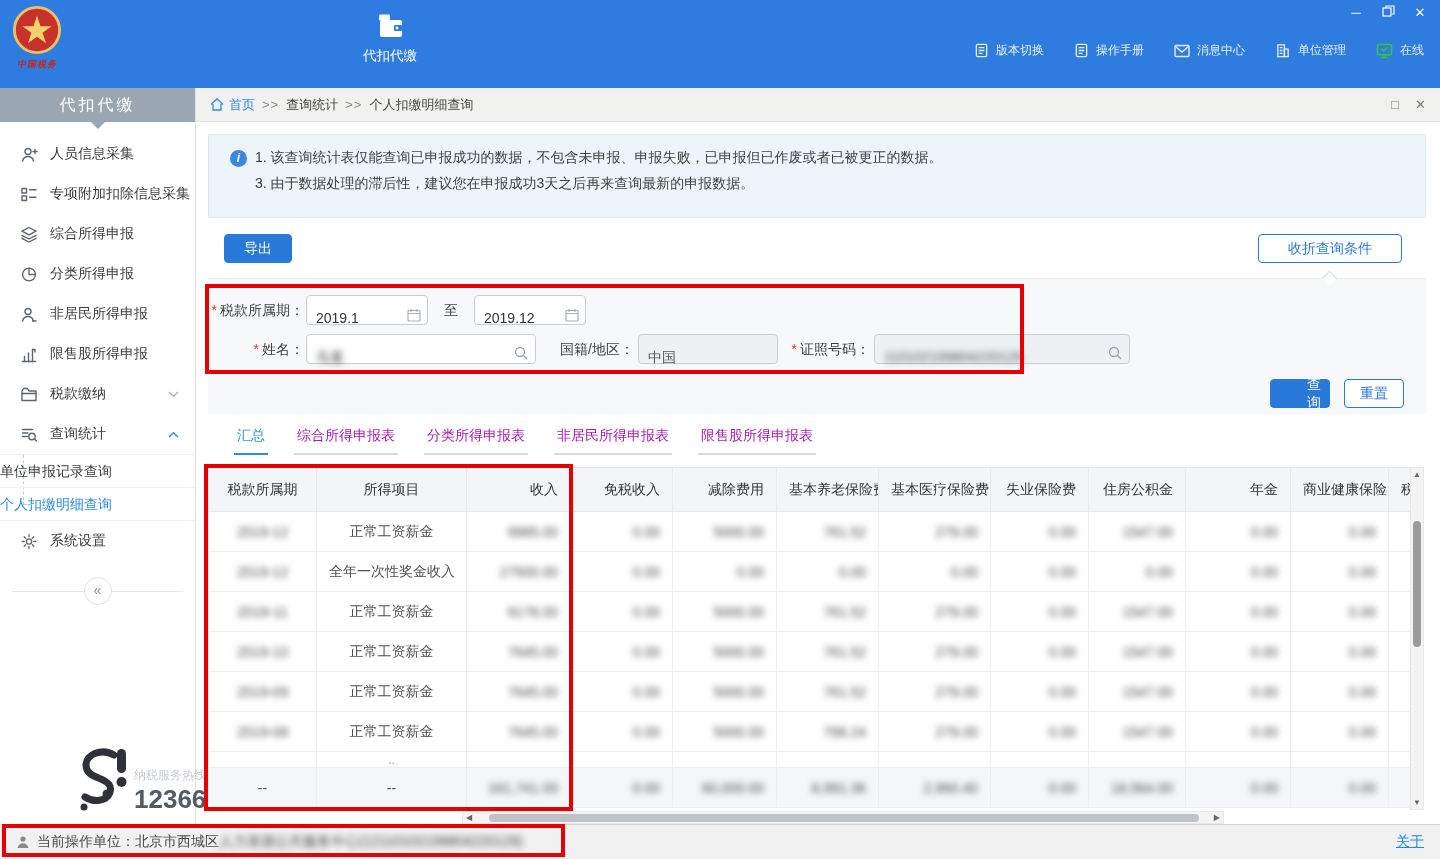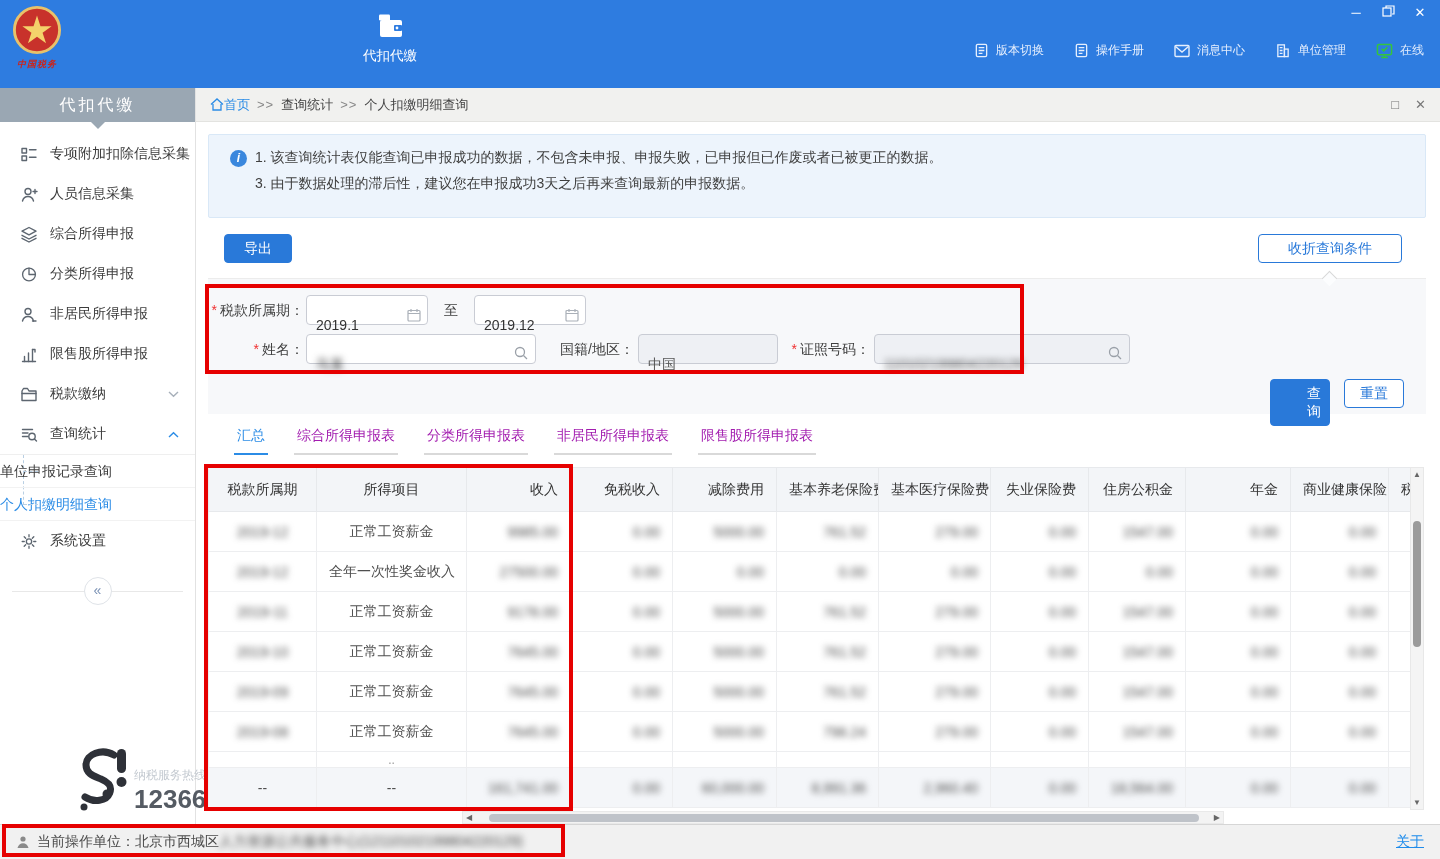--- a/index.html
+++ b/index.html
@@ -41,21 +41,21 @@
       border-radius:50%; background:#fff; color:#7a91b4; text-align:center; line-height:25px; font-size:14px; cursor:pointer; }
   .hotline { position:absolute; left:0; bottom:10px; width:196px; display:flex; align-items:center; padding-left:74px; }
   .hotline-logo { position:absolute; left:76px; bottom:0px; }
   .hotline-texts { padding-left:60px; }
   .hotline-caption { color:#c3c9d0; font-size:12px; }
   .hotline-number { color:#555b63; font-size:26px; font-weight:bold; line-height:30px; }
 
   
   .main { position:absolute; left:196px; top:88px; width:1244px; height:736px; background:#fff; }
   .crumb-bar { height:34px; background:#f1f1ef; border-bottom:1px solid #e3e3e0; display:flex; align-items:center; padding:0 14px; color:#555; font-size:13px; }
-  .crumb-home { display:flex; align-items:center; color:#2b8ce6; cursor:pointer; }
+  .crumb-home { display:flex; align-items:center; gap:5px; color:#2b8ce6; cursor:pointer; }
   .crumb-sep { color:#888; margin:0 7px; letter-spacing:1px; }
   .crumb-item { color:#444; }
   .panel-controls { margin-left:auto; display:flex; gap:16px; align-items:center; color:#777; font-size:13px; }
   .panel-btn { cursor:pointer; display:flex; align-items:center; }
 
   .notice { position:absolute; left:12px; top:46px; width:1218px; height:84px; background:#edf4fc; border:1px solid #d9e8f7;
       border-radius:2px; padding:9px 16px 0 46px; line-height:26px; color:#3f3f3f; font-size:14px; }
   .notice-icon { position:absolute; left:21px; top:15px; width:17px; height:17px; border-radius:50%; background:#3a87dd; color:#fff;
       font-size:12px; font-style:italic; font-weight:bold; text-align:center; line-height:17px; }
 
@@ -64,25 +64,25 @@
   .btn-outline { background:#fff; color:#2979d9; border:1px solid #2979d9; }
   .export-btn { position:absolute; left:28px; top:146px; width:68px; height:29px;text-align:center; }
   .toggle-btn { position:absolute; left:1062px; top:146px; width:144px; height:29px; }
 
   .filter-panel { position:absolute; left:12px; top:190px; width:1218px; height:136px; background:#f7f8fa; border-top:1px solid #ececec; }
   .notch { position:absolute; left:1116px; top:-6px; width:11px; height:11px; background:#fcfdfe;
       border-left:1px solid #d8d8d8; border-top:1px solid #d8d8d8; transform:rotate(45deg); }
   .f-label { position:absolute; color:#3f3f3f; font-size:14px; line-height:30px; text-align:right; white-space:nowrap; }
   .req:before { content:'*'; color:#f03030; margin-right:3px; }
   .f-input { position:absolute; height:30px; background:#fff; border:1px solid #c9ccd4; border-radius:4px; font-size:14px;
-      color:#333; padding:15px 24px 0 9px; line-height:28px; cursor:text; }
+      color:#333; padding:8px 24px 0 9px; line-height:28px; cursor:text; }
   .f-input .fi-icon { position:absolute; right:6px; top:7px; }
   .f-input.disabled { background:#eef0f4; color:#555; }
   .f-word { position:absolute; line-height:30px; color:#3f3f3f; }
-  .search-btn { position:absolute; left:1062px; top:100px; width:60px; height:47px;padding-left:36px; }
+  .search-btn { position:absolute; left:1062px; top:100px; width:60px; height:29px;padding-left:36px; }
   .reset-btn { position:absolute; left:1136px; top:100px; width:60px; height:29px; }
 
   .tabs { position:absolute; left:38px; top:339px; display:flex; gap:26px; font-size:14px; }
   .tab { padding:0 3px 8px 3px; border-bottom:2px solid #d9d9d9; color:#a21caf; cursor:pointer; }
   .tab.active { color:#2b8ce6; border-bottom-color:#2b8ce6; }
 
   .table-wrap { position:absolute; left:12px; top:379px; }
   table { border-collapse:collapse; table-layout:fixed; width:1202px; font-size:14px; background:#fff; }
   th { background:#f3f5f8; height:44px; font-weight:normal; color:#333; border:1px solid #e7e9ec; padding:0 12px; white-space:nowrap; overflow:hidden; }
   td { height:40px; border:1px solid #edeef0; color:#4f4f4f; padding:0 12px; white-space:nowrap; overflow:hidden; }
@@ -192,36 +192,36 @@
     <span class="win-btn">✕</span>
   </div>
 </div>
 
 <div class="sidebar">
   <div class="sidebar-header">代扣代缴</div>
   <div class="menu" id="sidebar-menu">
       <div class="menu-item">
         <span class="mi-icon">
           <svg width="18" height="17" viewBox="0 0 18 17">
+            <circle cx="8" cy="5.5" r="3" fill="none" stroke="#5d6670" stroke-width="1.4" stroke-linecap="round" stroke-linejoin="round"></circle>
+            <path d="M2.5 15c.8-3 3-4.5 5.5-4.5s4.7 1.5 5.5 4.5" fill="none" stroke="#5d6670" stroke-width="1.4" stroke-linecap="round" stroke-linejoin="round"></path>
+            <path d="M13 5.5h4M15 3.5v4" fill="none" stroke="#5d6670" stroke-width="1.4" stroke-linecap="round" stroke-linejoin="round"></path>
+          </svg>
+        </span>
+                   <span class="mi-label">人员信息采集</span>
+      </div>
+      <div class="menu-item">
+        <span class="mi-icon">
+          <svg width="18" height="17" viewBox="0 0 18 17">
             <rect x="2" y="2.5" width="4.5" height="4.5" fill="none" stroke="#5d6670" stroke-width="1.4" stroke-linecap="round" stroke-linejoin="round"></rect>
             <rect x="2" y="10" width="4.5" height="4.5" fill="none" stroke="#5d6670" stroke-width="1.4" stroke-linecap="round" stroke-linejoin="round"></rect>
             <path d="M9.5 3.8h6.5M9.5 11.3h6.5" fill="none" stroke="#5d6670" stroke-width="1.4" stroke-linecap="round" stroke-linejoin="round"></path>
           </svg>
         </span>
                    <span class="mi-label">专项附加扣除信息采集</span>
-      </div>
-      <div class="menu-item">
-        <span class="mi-icon">
-          <svg width="18" height="17" viewBox="0 0 18 17">
-            <circle cx="8" cy="5.5" r="3" fill="none" stroke="#5d6670" stroke-width="1.4" stroke-linecap="round" stroke-linejoin="round"></circle>
-            <path d="M2.5 15c.8-3 3-4.5 5.5-4.5s4.7 1.5 5.5 4.5" fill="none" stroke="#5d6670" stroke-width="1.4" stroke-linecap="round" stroke-linejoin="round"></path>
-            <path d="M13 5.5h4M15 3.5v4" fill="none" stroke="#5d6670" stroke-width="1.4" stroke-linecap="round" stroke-linejoin="round"></path>
-          </svg>
-        </span>
-                   <span class="mi-label">人员信息采集</span>
       </div>
       <div class="menu-item">
         <span class="mi-icon">
           <svg width="18" height="17" viewBox="0 0 18 17">
             <path d="M9 1.5l7 3.7-7 3.7-7-3.7z" fill="none" stroke="#5d6670" stroke-width="1.4" stroke-linecap="round" stroke-linejoin="round"></path>
             <path d="M2 9.3l7 3.7 7-3.7" fill="none" stroke="#5d6670" stroke-width="1.4" stroke-linecap="round" stroke-linejoin="round"></path>
             <path d="M2 12.3l7 3.7 7-3.7" fill="none" stroke="#5d6670" stroke-width="1.4" stroke-linecap="round" stroke-linejoin="round"></path>
           </svg>
         </span>
                    <span class="mi-label">综合所得申报</span>

